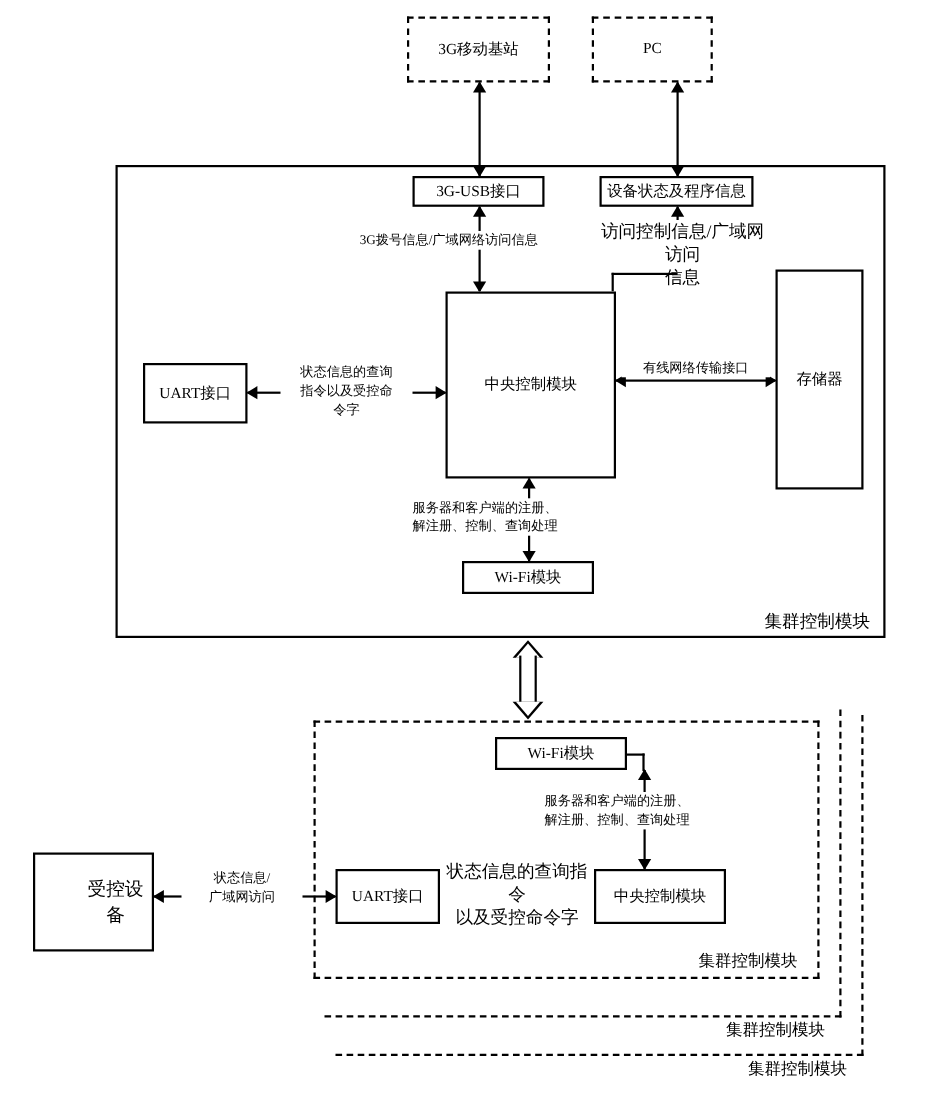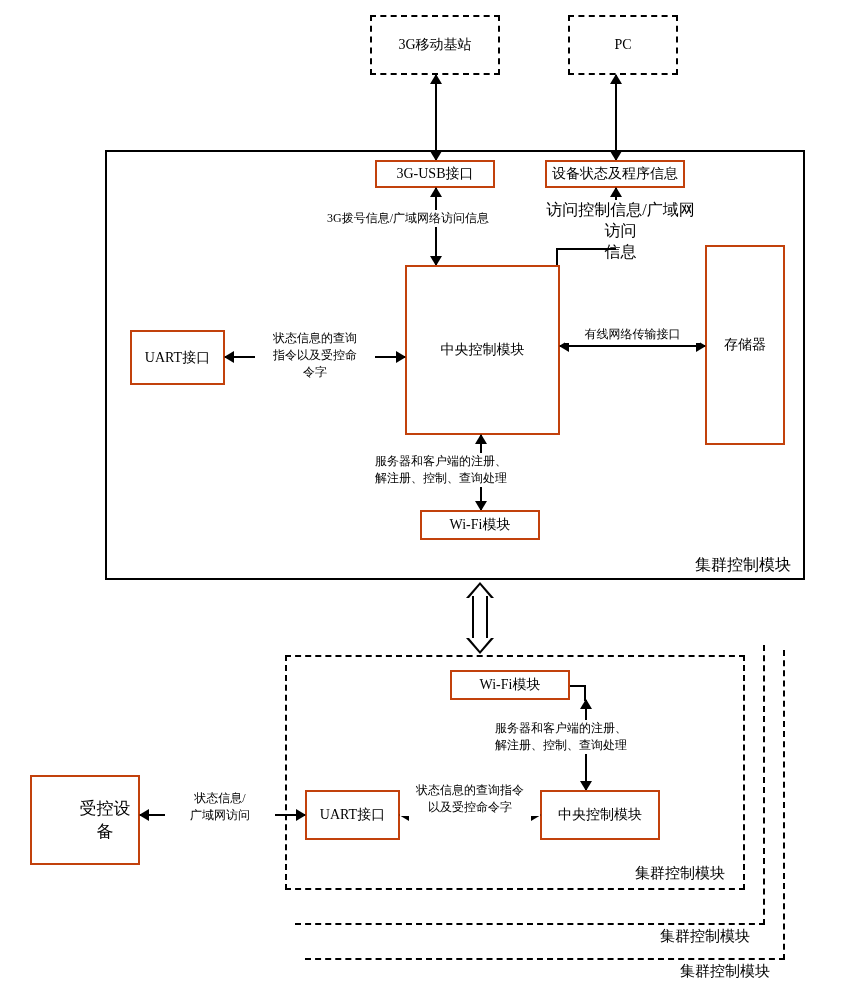--- a/index.html
+++ b/index.html
@@ -5,21 +5,21 @@
 * { box-sizing: border-box; margin: 0; padding: 0; }
 body {
   width: 842px;
   height: 1000px;
   background: #fff;
   position: relative;
   font-family: "SimSun", "宋体", serif;
   font-size: 14px;
   color: #000;
 }
-.box-solid { position: absolute; border: 2px solid #c2410c; background: #fff; display: flex; align-items: center; justify-content: center; text-align: center; }
+.box-solid { position: absolute; border: 2px solid #000000; background: #fff; display: flex; align-items: center; justify-content: center; text-align: center; }
 .box-dashed { position: absolute; border: 2px dashed #000; background: #fff; display: flex; align-items: center; justify-content: center; text-align: center; }
 .frame-solid { position: absolute; border: 2px solid #000; }
 .frame-dashed { position: absolute; border: 2px dashed #000; }
 .label { position: absolute; text-align: center; background: #fff; }
 .label-left { position: absolute; text-align: left; }
 
 
 .arrow-v { position: absolute; width: 2px; background: #000; }
 .arrow-v::before, .arrow-v::after { content: ""; position: absolute; left: -5px; width: 0; height: 0; border-left: 6px solid transparent; border-right: 6px solid transparent; }
 .arrow-v.both::before { top: -1px; border-bottom: 10px solid #000; }
@@ -36,21 +36,21 @@
 .big-arrow-head-up::after { content:""; position:absolute; left:-11px; top:3px; width:0; height:0; border-left:11px solid transparent; border-right:11px solid transparent; border-bottom:13px solid #fff; }
 .big-arrow-head-down { position: absolute; width:0; height:0; border-left: 14px solid transparent; border-right: 14px solid transparent; border-top: 16px solid #000; }
 .big-arrow-head-down::after { content:""; position:absolute; left:-11px; bottom:3px; width:0; height:0; border-left:11px solid transparent; border-right:11px solid transparent; border-top:13px solid #fff; }
 </style>
 </head>
 <body>
 
 <div class="box-dashed" style="left:370px; top:15px; width:130px; height:60px;">
   <span>3G移动基站</span>
 </div>
-<div class="box-dashed" style="left:568px; top:15px; width:110px; height:60px;">
+<div class="box-dashed" style="left:538px; top:15px; width:110px; height:60px;">
   <span>PC</span>
 </div>
 
 <div class="arrow-v both" style="left:435px; top:75px; height:85px;"></div>
 <div class="arrow-v both" style="left:615px; top:75px; height:85px;"></div>
 
 <div class="frame-solid" style="left:105px; top:150px; width:700px; height:430px;"></div>
 <div class="label" style="left:695px; top:555px; font-size:16px;">集群控制模块</div>
 
 <div class="box-solid" style="left:375px; top:160px; width:120px; height:28px;">
@@ -128,21 +128,21 @@
 解注册、控制、查询处理</div>
 
 <div class="box-solid" style="left:540px; top:790px; width:120px; height:50px;">
   <span>中央控制模块</span>
 </div>
 
 <div class="box-solid" style="left:305px; top:790px; width:95px; height:50px;">
   <span>UART接口</span>
 </div>
 <div class="arrow-h both" style="left:400px; top:814px; width:140px;"></div>
-<div class="label" style="left:400px; top:782px; width:140px; font-size:12px; white-space:pre-line;">状态信息的查询指令
+<div class="label" style="left:400px; top:782px; width:140px; font-size:16px; white-space:pre-line;">状态信息的查询指令
 以及受控命令字</div>
 
 <div class="box-solid" style="left:30px; top:775px; width:110px; height:90px; font-size:17px;padding-left:40px;">
   <span>受控设备</span>
 </div>
 <div class="arrow-h both" style="left:140px; top:814px; width:165px;"></div>
 <div class="label" style="left:165px; top:790px; width:110px; font-size:12px; white-space:pre-line;">状态信息/
 广域网访问</div>
 
 </body></html>

